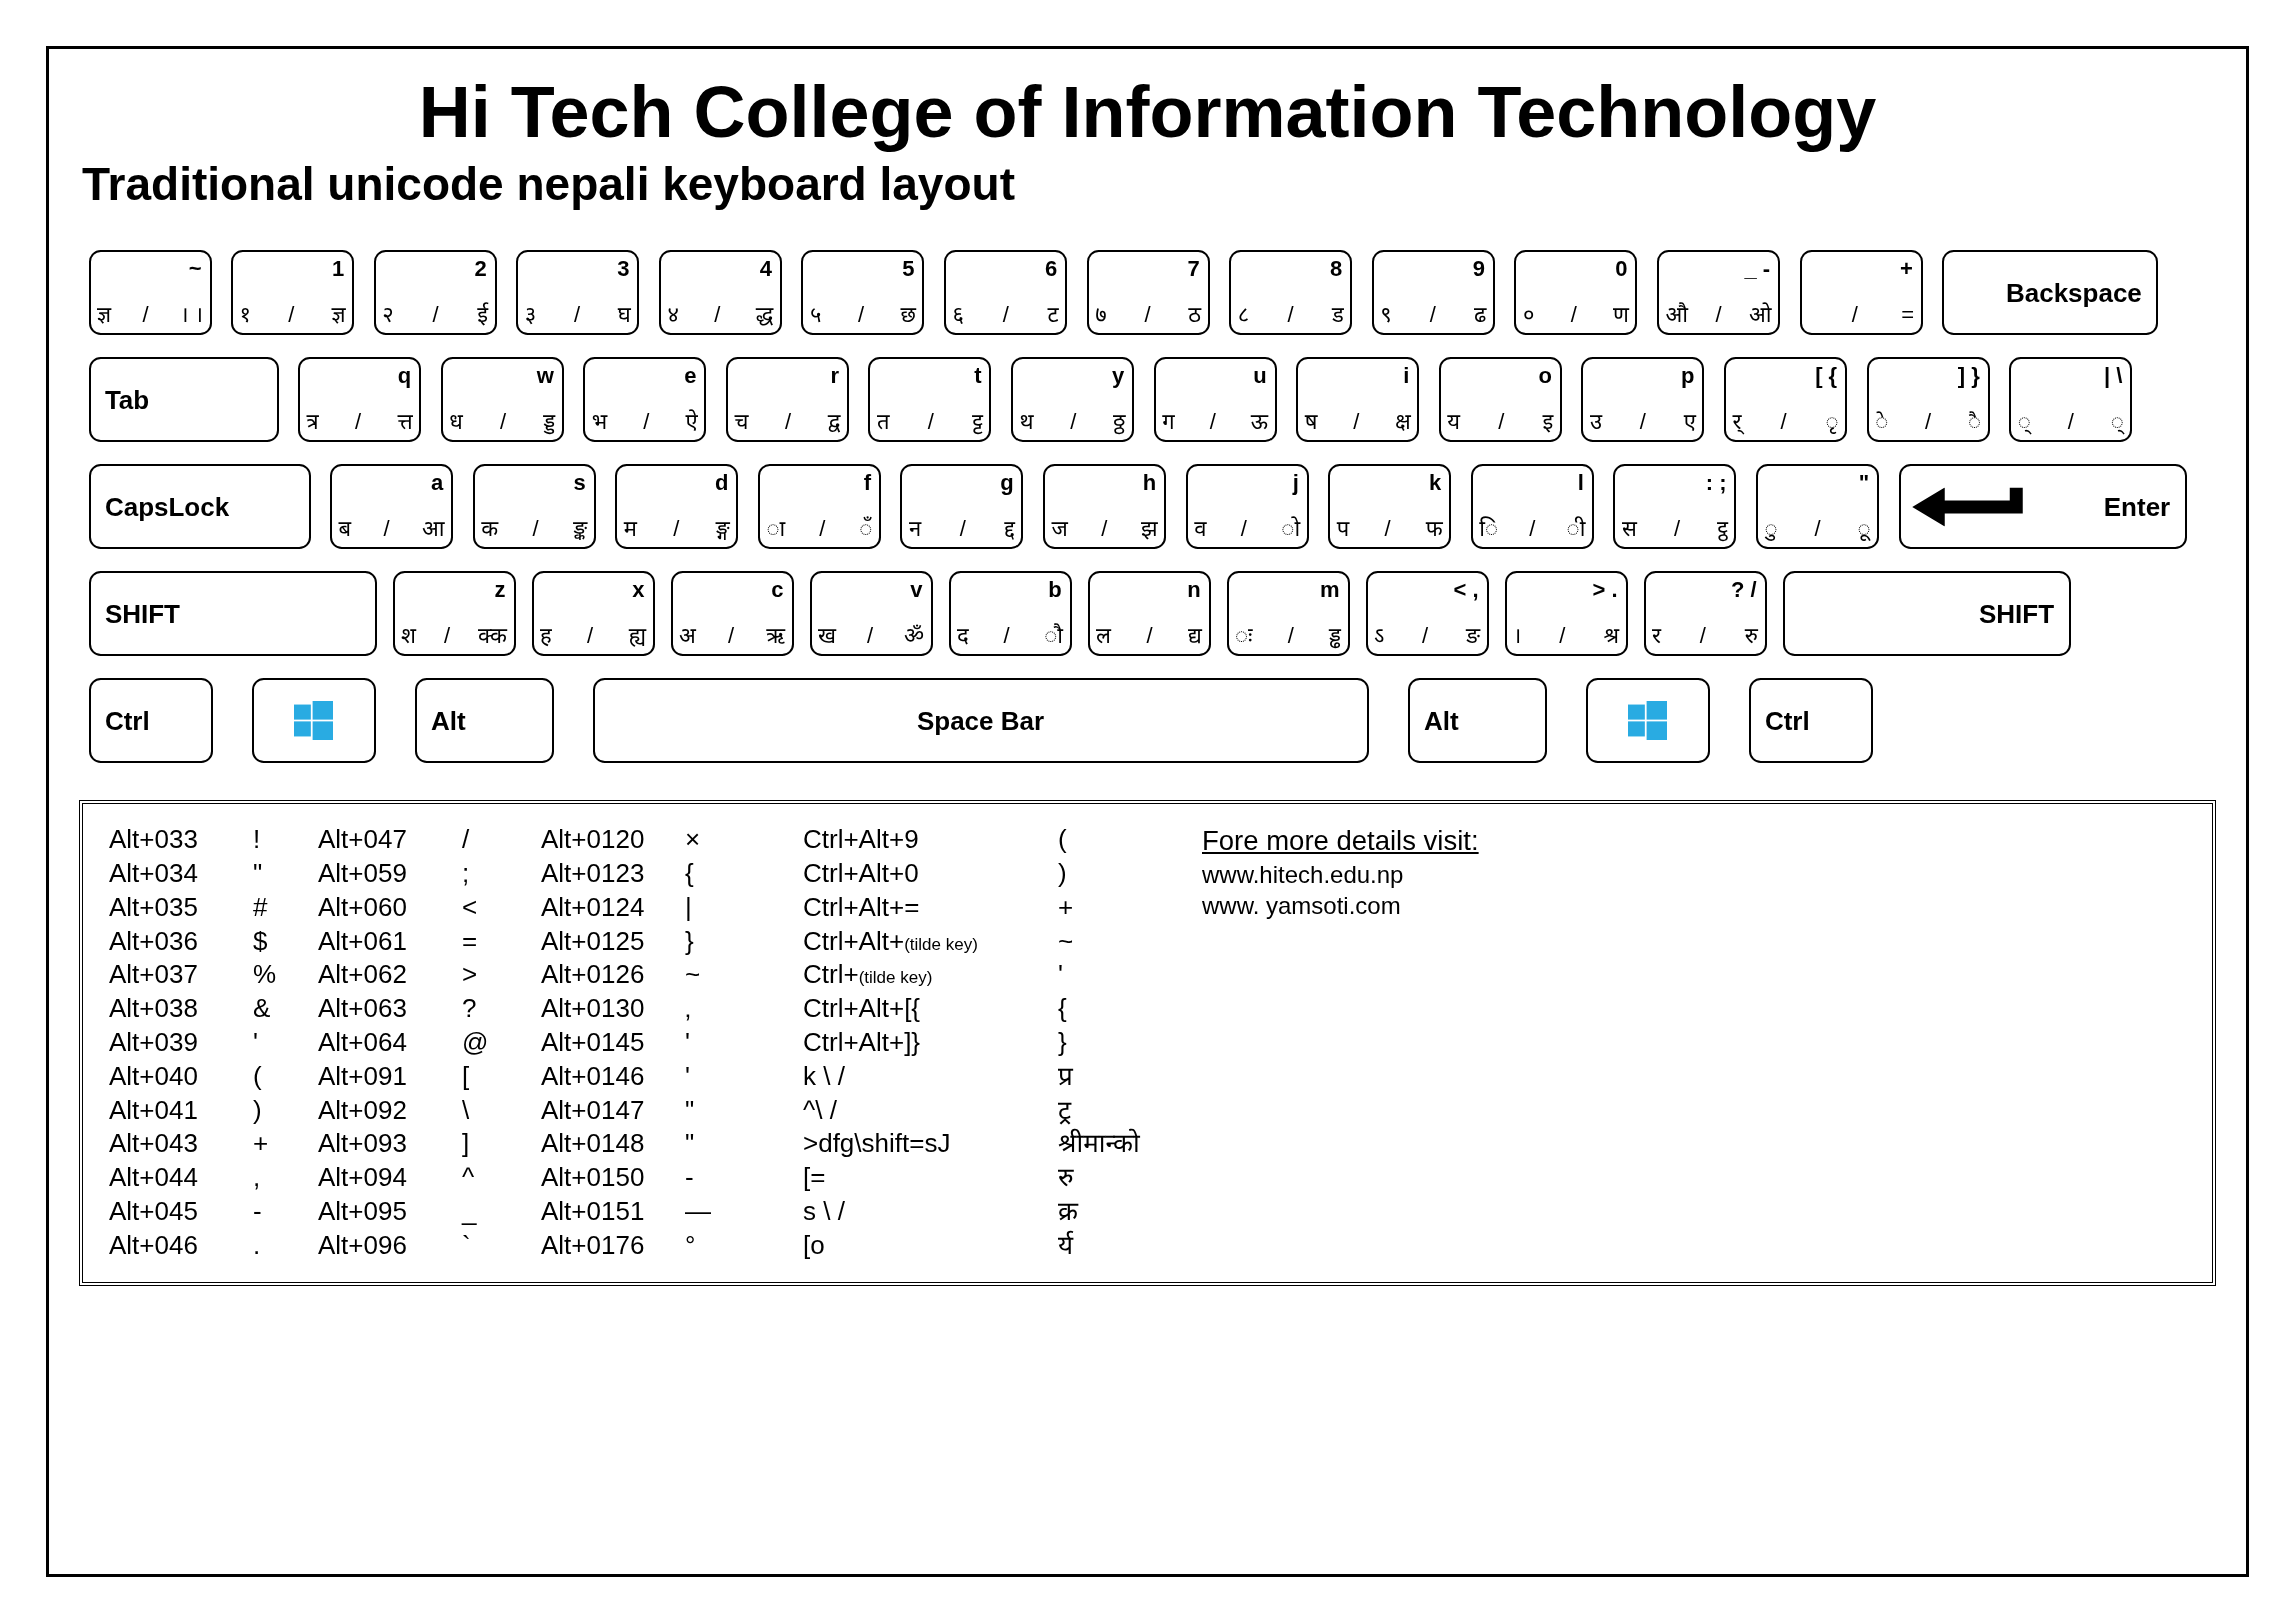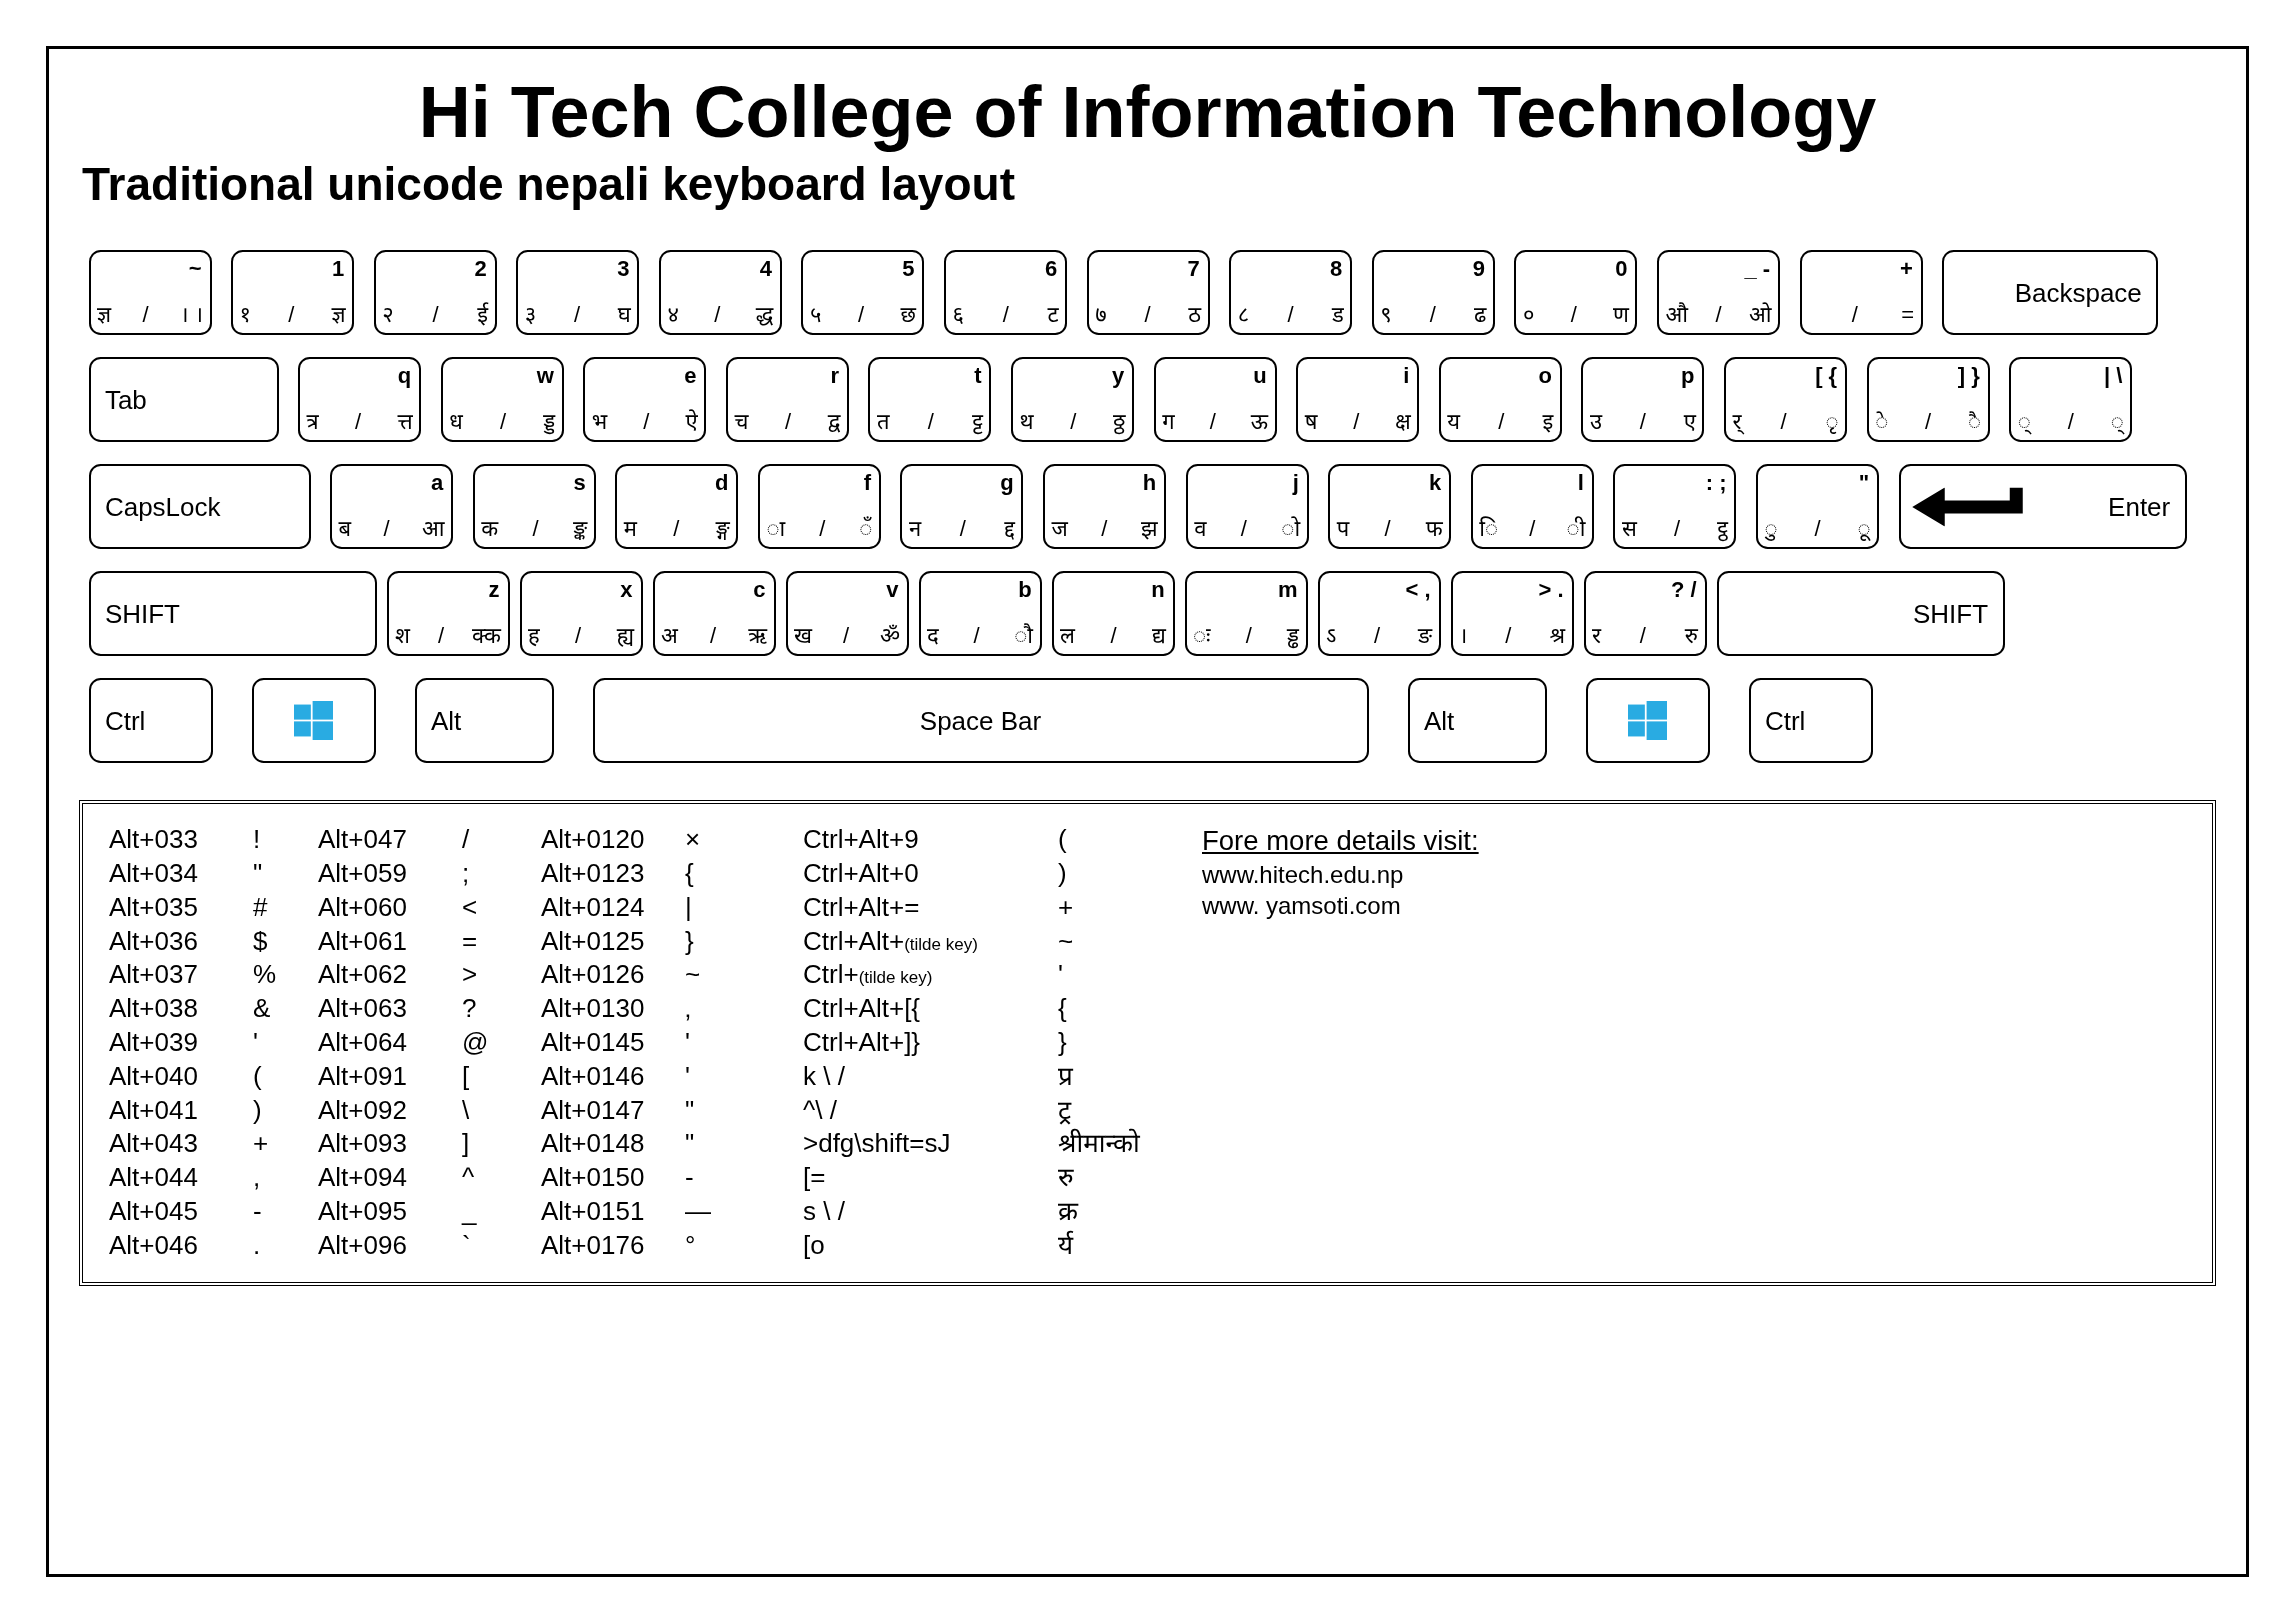--- a/index.html
+++ b/index.html
@@ -25,21 +25,21 @@
     height: 85px;
     background: #fff;
     position: relative;
     display: flex;
     flex-shrink: 0;
   }
   .key .top-right { position: absolute; top: 3.9px; right: 7.9px; font-size: 22px; font-weight: bold; }
   .key .bot { position: absolute; bottom: 5.2px; left: 6.5px; right: 6.5px; display: flex; justify-content: space-between; align-items: flex-end; font-size: 22px; }
   .key .bot .sl { margin: 0 2.6px; }
   .wide-label {
-    font-size: 26px; font-weight: normal;
+    font-size: 26px; font-weight: bold;
     position: absolute; left: 14.4px; top: 50%; transform: translateY(-50%);
     white-space: nowrap;
   }
   .wide-label.center { left: 0; right: 0; text-align: center; }
   .wide-label.right { left: auto; right: 14.4px; }
   .win-icon { width: 39px; height: 39px; }
   .win-icon rect { fill: #29abe2; }
   .enter-arrow { position:absolute; left: 11.8px; top: 50%; transform: translateY(-50%); }
   
   .w1 { width: 123px; } 
@@ -50,21 +50,21 @@
   .w-shift-l { width: 288px; }
   .w-shift-r { width: 288px; }
   .w-ctrl { width: 124px; }
   .w-winbox { width: 124px; }
   .w-alt { width: 139px; }
   .w-space { width: 776px; }
   
   .row1 { gap: 19.6px;}
   .row2 { gap: 19.6px; align-items: center;}
   .row3 { gap: 19.6px;}
-  .row4 { gap: 10px;}
+  .row4 { gap: 16px;}
   .row5 { gap: 39px;}
   
   .altbox {
     margin-top: 33px;
     border: 1.3px solid #000;
     outline: 1.3px solid #000;
     outline-offset: 2.6px;
     padding: 19.6px 26px;
     font-size: 26px;
     line-height: 1.3;

